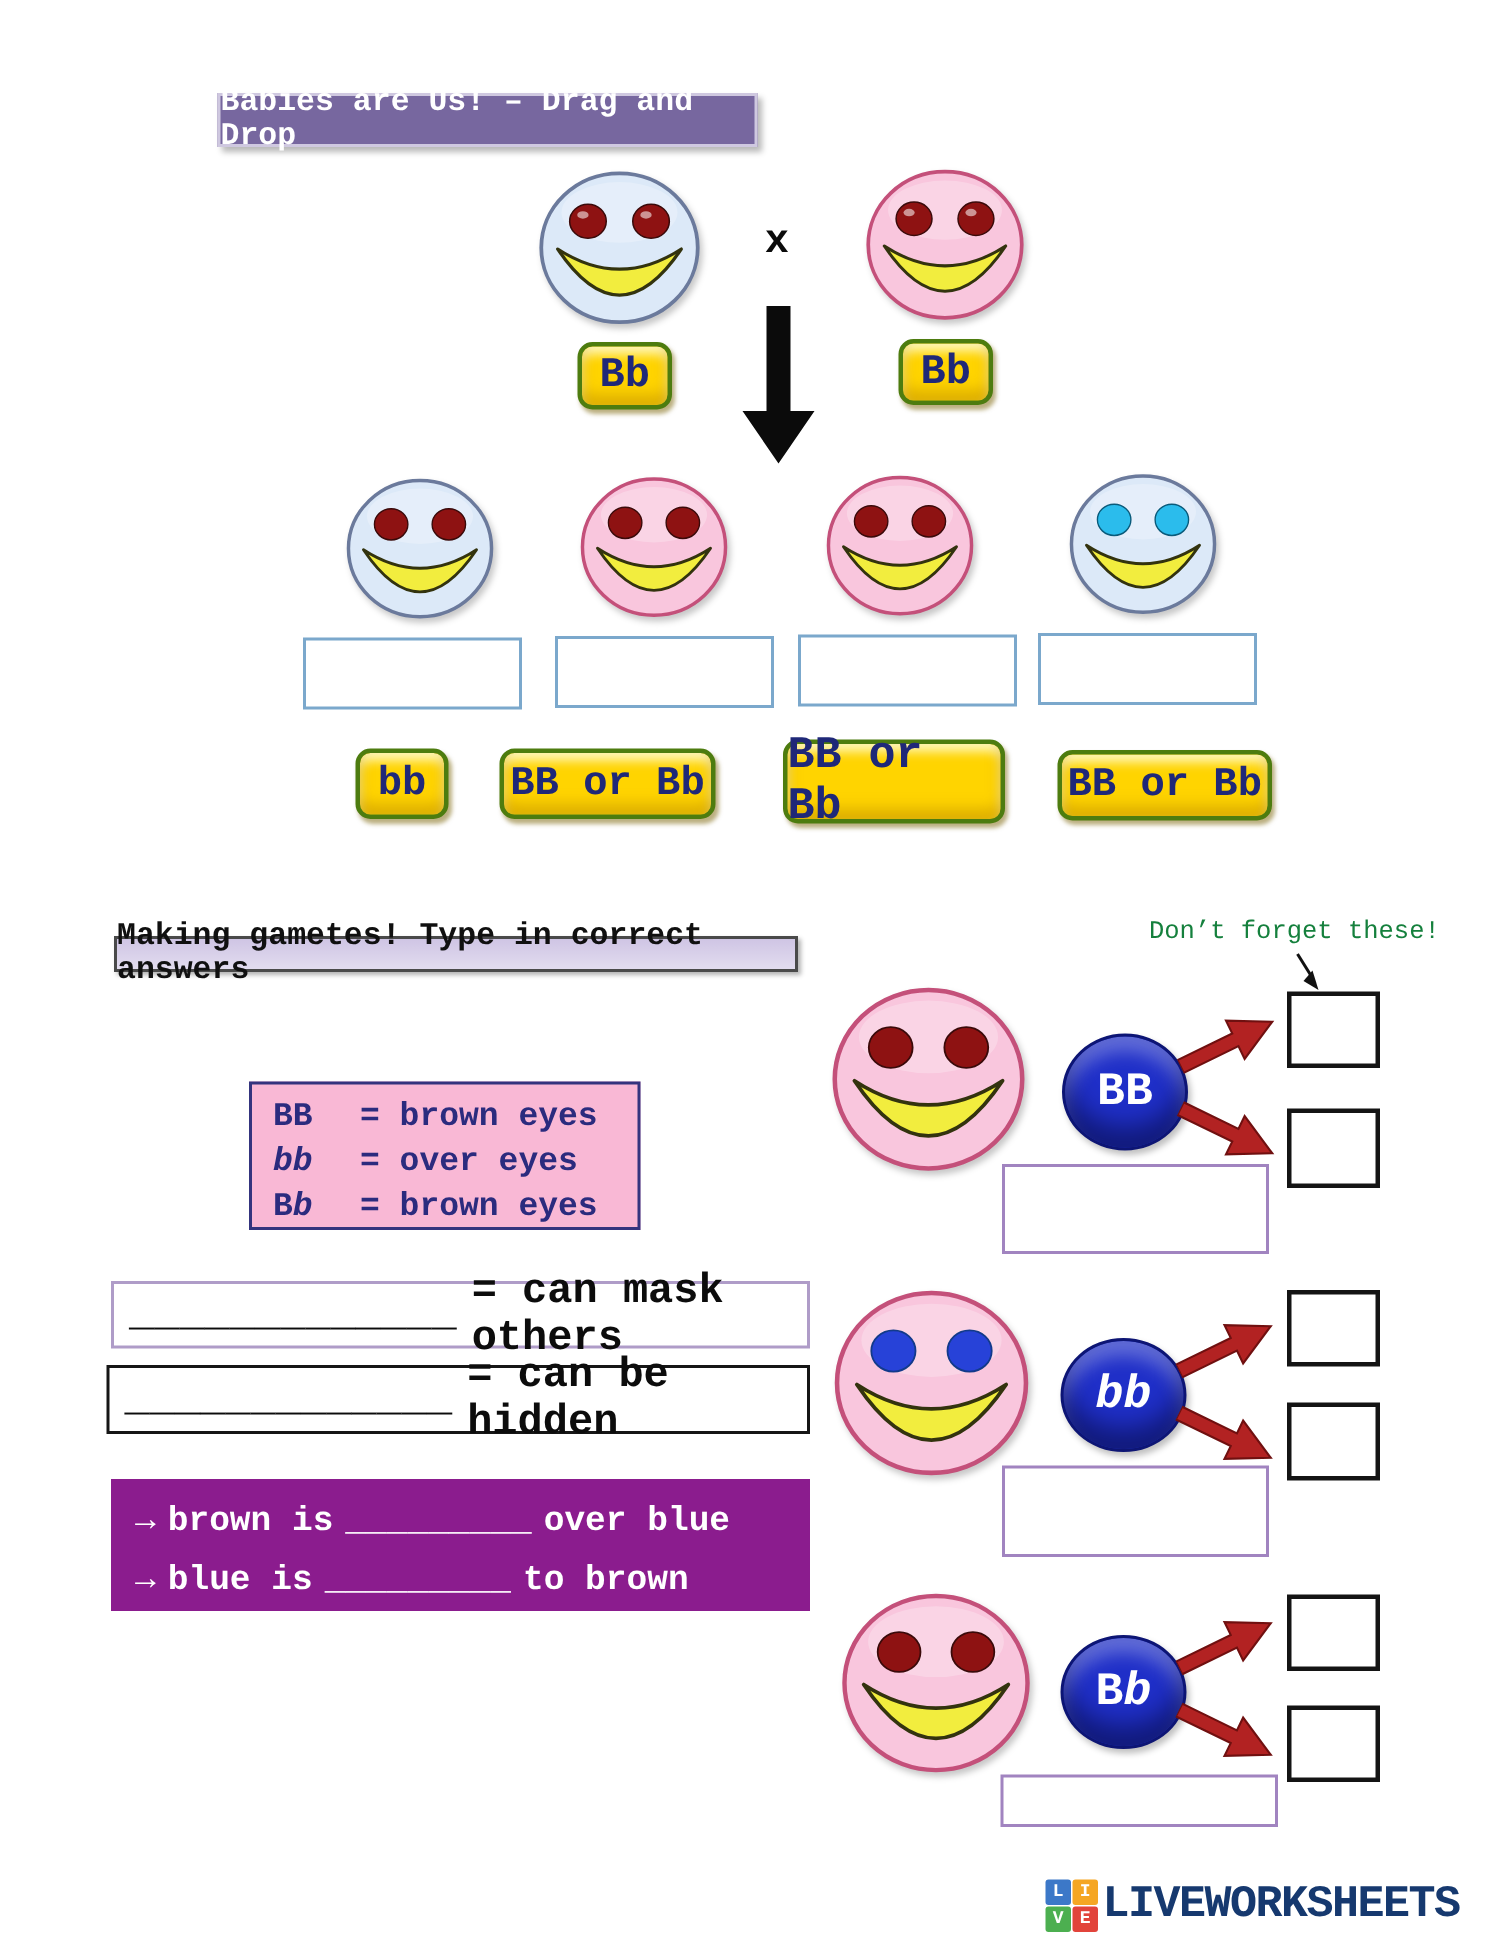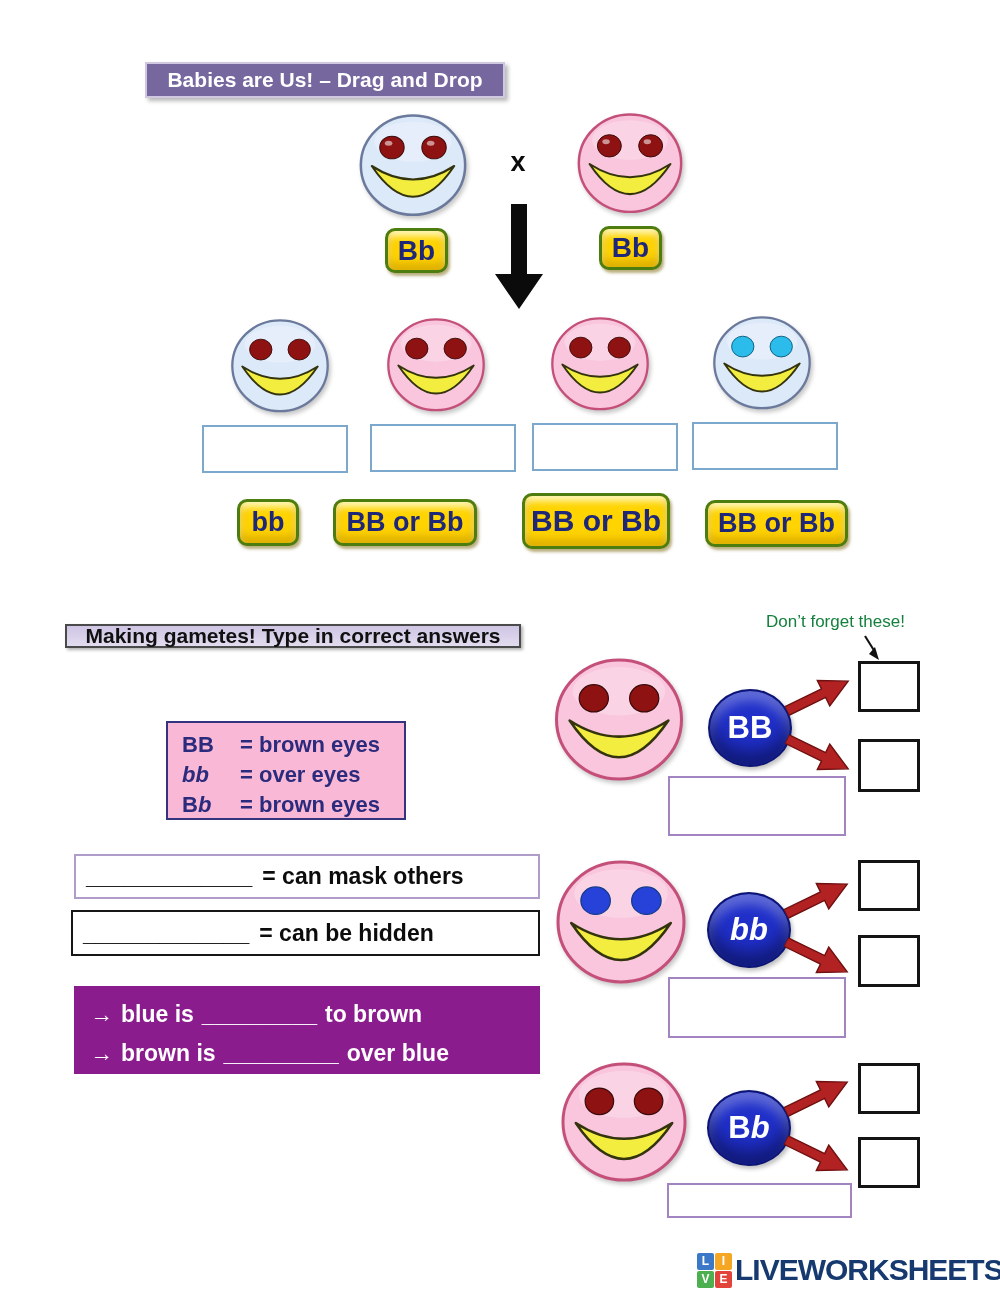--- a/index.html
+++ b/index.html
@@ -1,17 +1,17 @@
 <!DOCTYPE html>
 <html><head>
 <meta charset="utf-8">
 <style>
   html,body{margin:0;padding:0;background:#ffffff;}
   .page{position:relative;width:1000px;height:1291px;background:#ffffff;
-        font-family:Liberation Sans, sans-serif;overflow:hidden;}
+        font-family:Liberation Mono, monospace;overflow:hidden;}
   .abs{position:absolute;box-sizing:border-box;}
 
   
   .banner1{display:flex;align-items:center;justify-content:center;
            color:#fff;font-weight:bold;font-size:21px;
            border:2px solid #CFC8E0;box-shadow:3px 3px 4px rgba(0,0,0,.28);}
   .banner2{display:flex;align-items:center;justify-content:center;
            color:#101010;font-weight:bold;font-size:21px;
            border:2px solid #4A4A4A;box-shadow:2px 2px 3px rgba(0,0,0,.3);
            background-image:linear-gradient(rgba(255,255,255,.08),rgba(255,255,255,.45));}
@@ -29,21 +29,21 @@
   .widebox{background:#fff;border:2px solid #A184C0;}
 
   
   .legend{border:2px solid #34347E;padding:7px 0 0 14px;font-weight:bold;font-size:22px;}
   .legend-row{line-height:30px;}
   .lg-geno{display:inline-block;width:58px;}
   .it{font-style:italic;}
 
   
   .fillbox{background:#fff;display:flex;align-items:center;padding-left:10px;
-           font-weight:bold;font-size:23px;color:#0c0c0c;}
+           font-weight:bold;font-size:28px;color:#0c0c0c;}
   .fillbox.b1{border:2px solid #AF9CC8;}
   .fillbox.b2{border:2px solid #161616;}
   .fill-label{margin-left:10px;}
 
   
   .pbox{color:#fff;font-weight:bold;font-size:23px;padding:9px 0 0 16px;}
   .pline{line-height:39px;white-space:nowrap;}
   .parrow{font-weight:normal;margin-right:8px;}
   .pblank{margin:0 8px;}
 
@@ -137,29 +137,29 @@
   <div class="abs dropzone" style="left:202px;top:425px;width:146px;height:48px"></div>
   <div class="abs dropzone" style="left:370px;top:424px;width:146px;height:48px"></div>
   <div class="abs dropzone" style="left:532px;top:423px;width:146px;height:48px"></div>
   <div class="abs dropzone" style="left:692px;top:422px;width:146px;height:48px"></div>
 
   <div class="abs tag" style="left: 237px; top: 499px; width: 62px; height: 47px; font-size: 27px; background: rgb(255, 212, 0); color: rgb(31, 40, 120);">bb</div>
   <div class="abs tag" style="left: 333px; top: 499px; width: 144px; height: 47px; font-size: 27px; background: rgb(255, 212, 0); color: rgb(31, 40, 120);">BB or Bb</div>
   <div class="abs tag" style="left: 522px; top: 493px; width: 148px; height: 56px; font-size: 30px; background: rgb(255, 212, 0); color: rgb(31, 40, 120);">BB or Bb</div>
   <div class="abs tag" style="left: 705px; top: 500px; width: 143px; height: 47px; font-size: 27px; background: rgb(255, 212, 0); color: rgb(31, 40, 120);">BB or Bb</div>
 
-  <div class="abs banner2" style="left: 65px; top: 624px; width: 456px; height: 24px; background-color: rgb(203, 192, 226);">Making gametes! Type in correct answers</div>
+  <div class="abs banner2" style="left: 76px; top: 624px; width: 456px; height: 24px; background-color: rgb(203, 192, 226);">Making gametes! Type in correct answers</div>
 
   <div class="abs note-text" style="left:766px;top:612px">Don’t forget these!</div>
   <svg class="abs" style="left:861px;top:634px" width="24" height="28" viewBox="0 0 24 28">
     <path d="M4,2 L14,18" stroke="#111" stroke-width="2" fill="none"></path>
     <polygon points="18,26 8,20 14,13" fill="#111"></polygon>
   </svg>
 
-  <div class="abs legend" style="left: 166px; top: 721px; width: 240px; height: 99px; background: rgb(249, 184, 213); color: rgb(43, 43, 126);">
+  <div class="abs legend" style="left: 166px; top: 721px; width: 261px; height: 99px; background: rgb(249, 184, 213); color: rgb(43, 43, 126);">
     <div class="legend-row">
       <span class="lg-geno"><span>B</span><span>B</span></span><span>= brown eyes</span>
     </div>
     <div class="legend-row">
       <span class="lg-geno"><span class="it">b</span><span class="it">b</span></span><span>= over eyes</span>
     </div>
     <div class="legend-row">
       <span class="lg-geno"><span>B</span><span class="it">b</span></span><span>= brown eyes</span>
     </div>
   </div>
@@ -168,24 +168,24 @@
     <span>_____________</span>
     <span class="fill-label">= can mask others</span>
   </div>
   <div class="abs fillbox b2" style="left:71px;top:910px;width:469px;height:46px">
     <span>_____________</span>
     <span class="fill-label">= can be hidden</span>
   </div>
 
   <div class="abs pbox" style="left: 74px; top: 986px; width: 466px; height: 88px; background: rgb(139, 28, 142);">
     <div class="pline">
+      <span class="parrow">→</span><span>brown is</span><span class="pblank">_________</span><span>over blue</span>
+    </div>
+    <div class="pline">
       <span class="parrow">→</span><span>blue is</span><span class="pblank">_________</span><span>to brown</span>
-    </div>
-    <div class="pline">
-      <span class="parrow">→</span><span>brown is</span><span class="pblank">_________</span><span>over blue</span>
     </div>
   </div>
 
   <svg class="smiley" style="left:552px;top:657px;width:134px;height:127px" viewBox="0 0 130 126">
     <ellipse cx="65" cy="62" rx="62" ry="59" stroke-width="3" fill="#F9C6DD" stroke="#C4507A"></ellipse>
     <ellipse cx="65" cy="34" rx="46" ry="24" fill="#ffffff" opacity="0.25"></ellipse>
     <ellipse cx="40" cy="41" rx="14.5" ry="13.5" stroke="#3A0A0A" stroke-width="1.2" fill="#8E1212"></ellipse>
     <ellipse cx="90" cy="41" rx="14.5" ry="13.5" stroke="#3A0A0A" stroke-width="1.2" fill="#8E1212"></ellipse>
     <path d="M16,63 Q65,95 114,63 Q65,136 16,63 Z" stroke-width="2.5" stroke-linejoin="round" fill="#F2ED3E" stroke="#33330E"></path>
   </svg>

